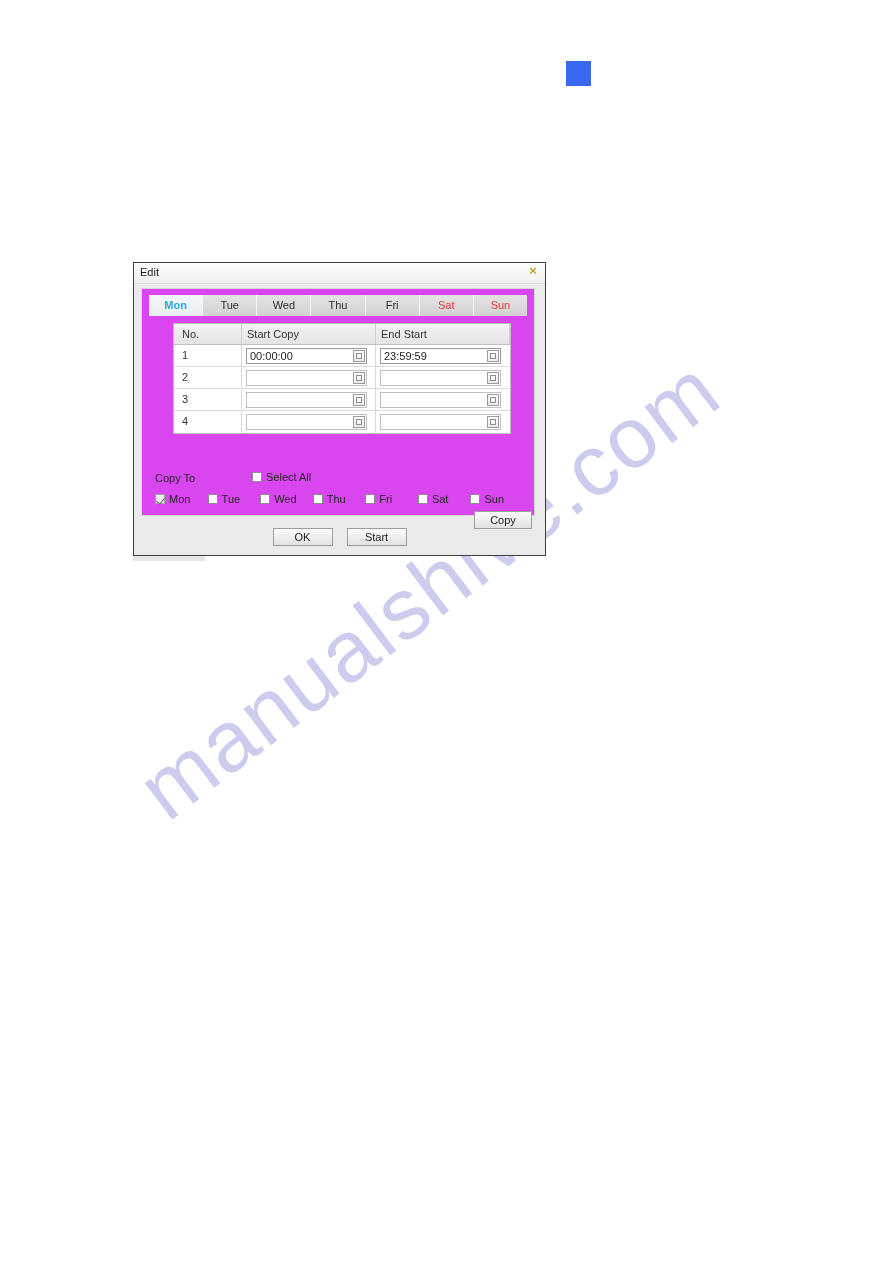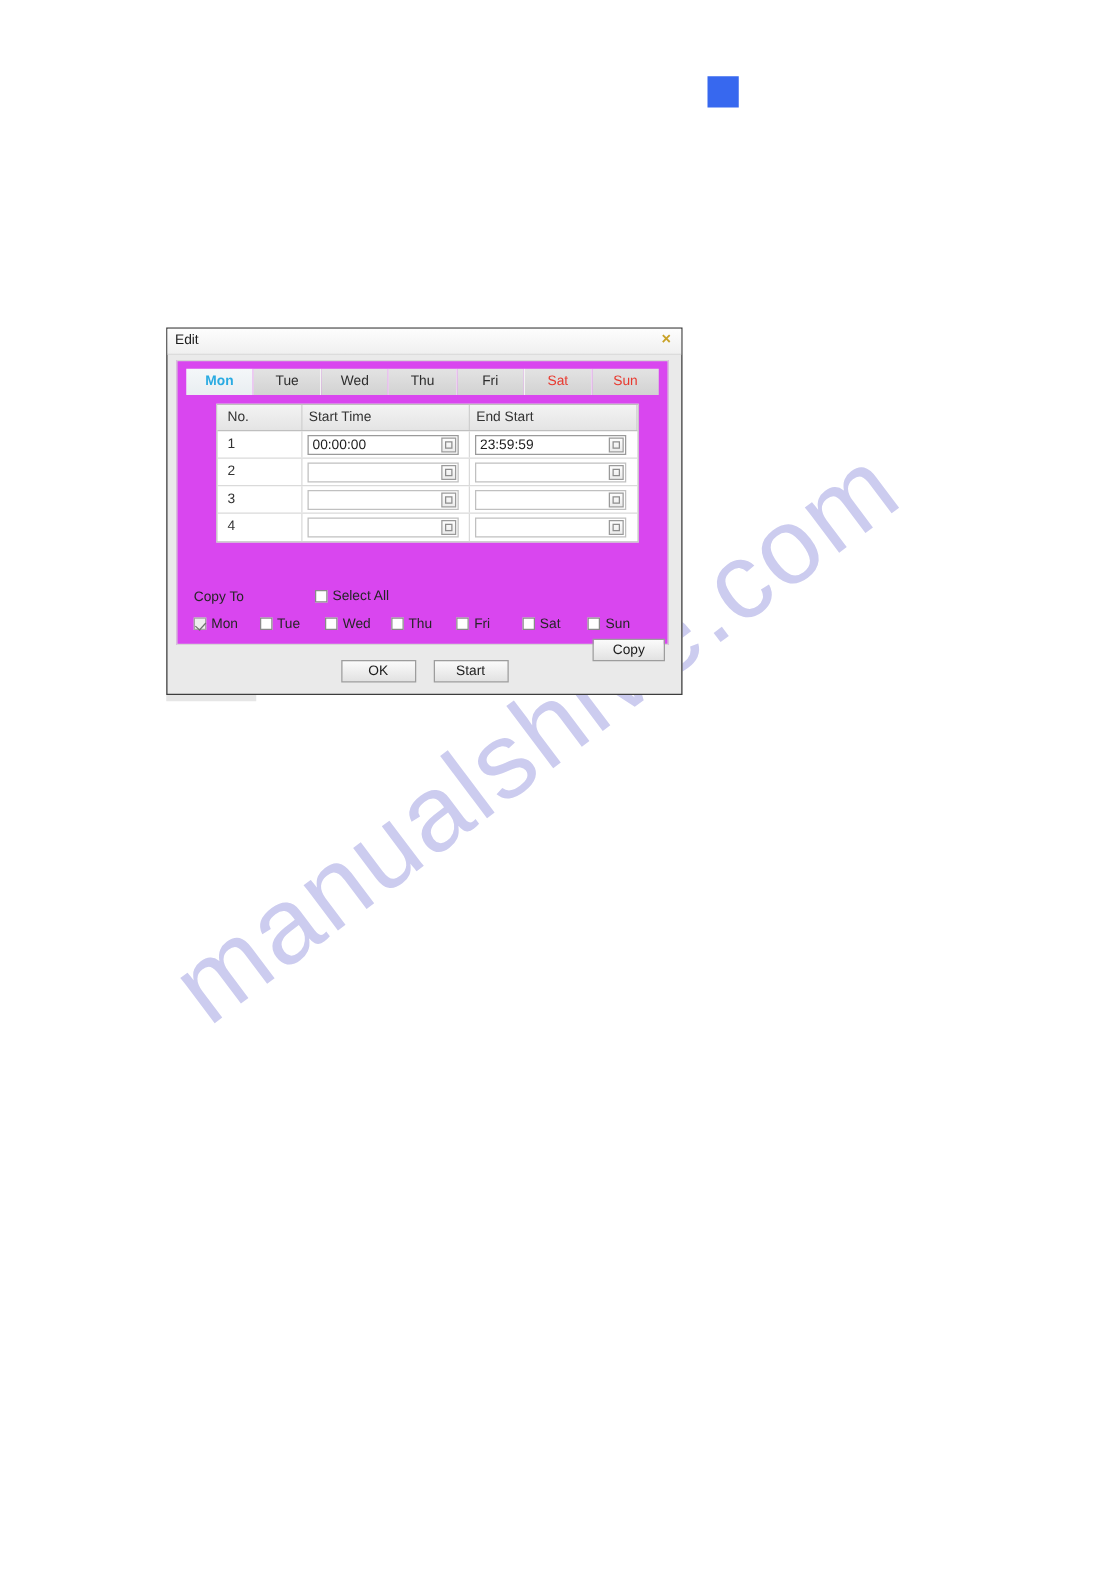--- a/index.html
+++ b/index.html
@@ -363,21 +363,21 @@
       <div class="tab"><span>Thu</span></div>
       <div class="tab"><span>Fri</span></div>
       <div class="tab weekend"><span>Sat</span></div>
       <div class="tab weekend"><span>Sun</span></div>
     </div>
 
     <div class="sched-table">
 
       <div class="sched-row header">
         <div class="cell-no">No.</div>
-        <div class="cell-time">Start Time</div>
+        <div class="cell-time">Start Copy</div>
         <div class="cell-time">End Start</div>
       </div>
 
       <div class="sched-row">
         <div class="cell-no">1</div>
         <div class="cell-time">
           <div class="time-input">
             <span class="tval">00:00:00</span>
             <span class="picker-icon"></span>
           </div>

